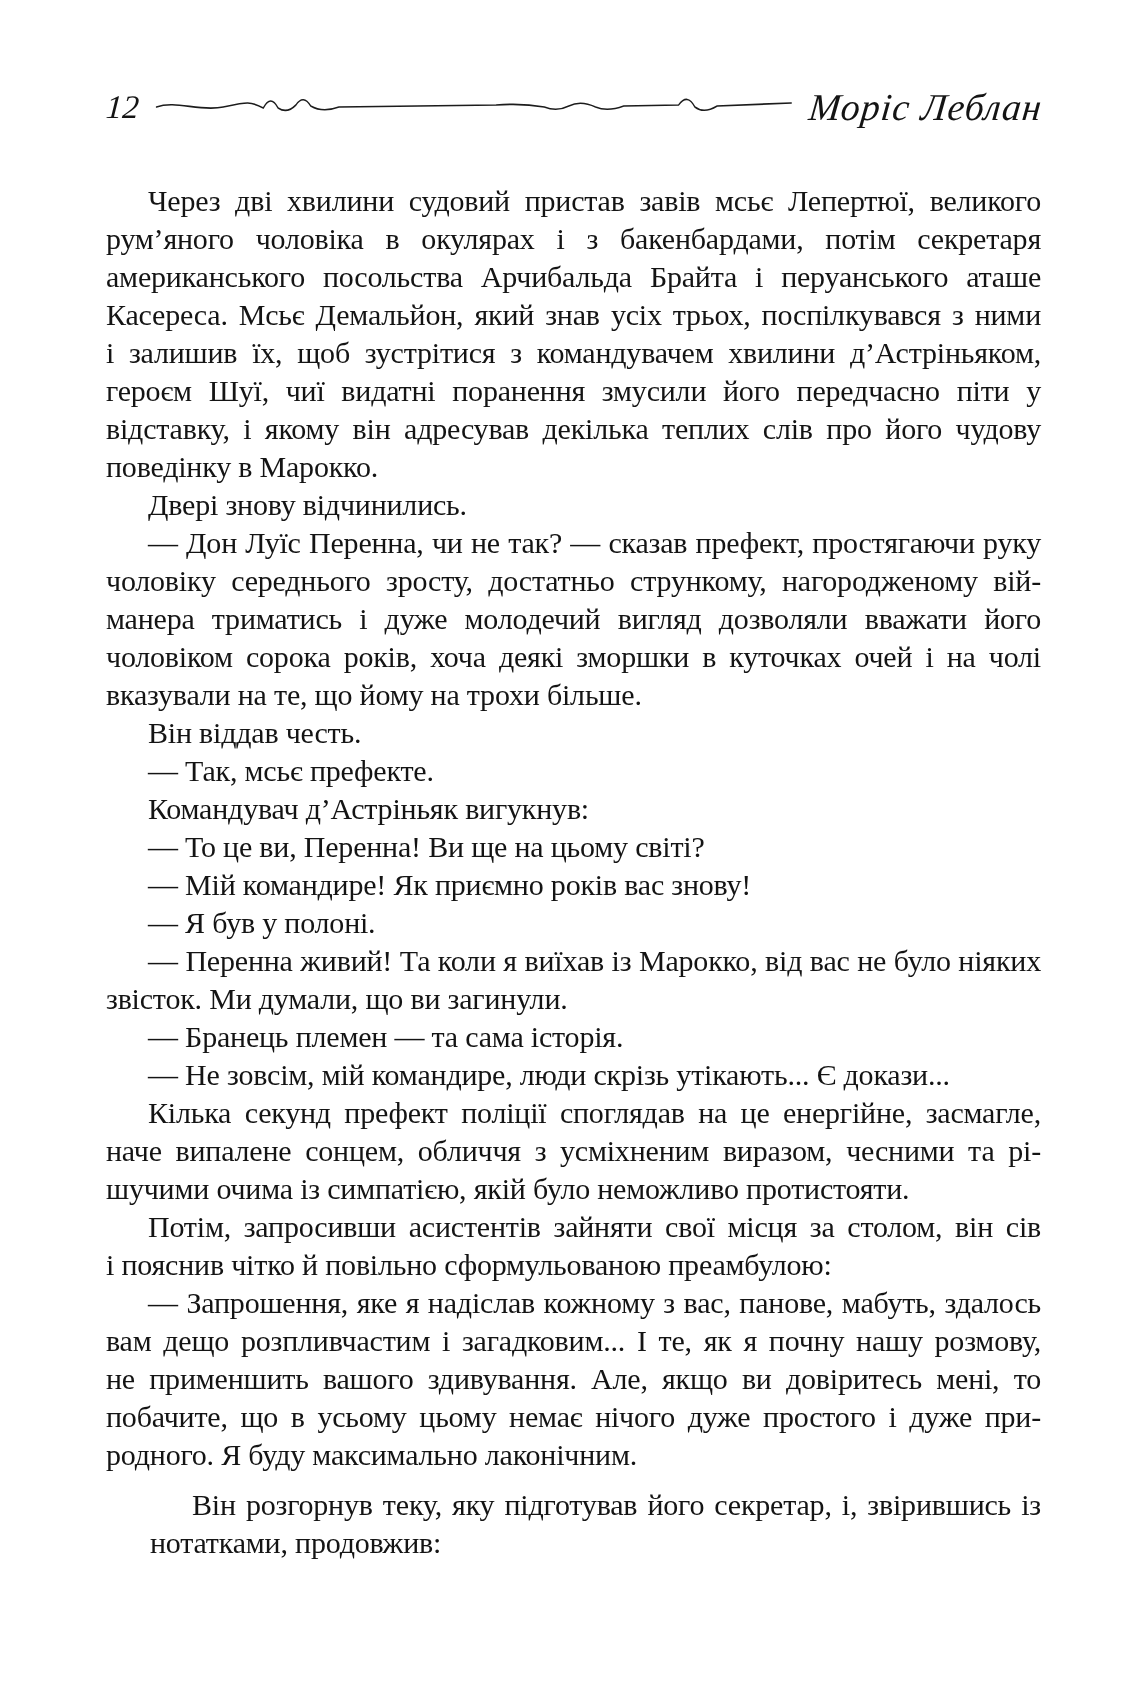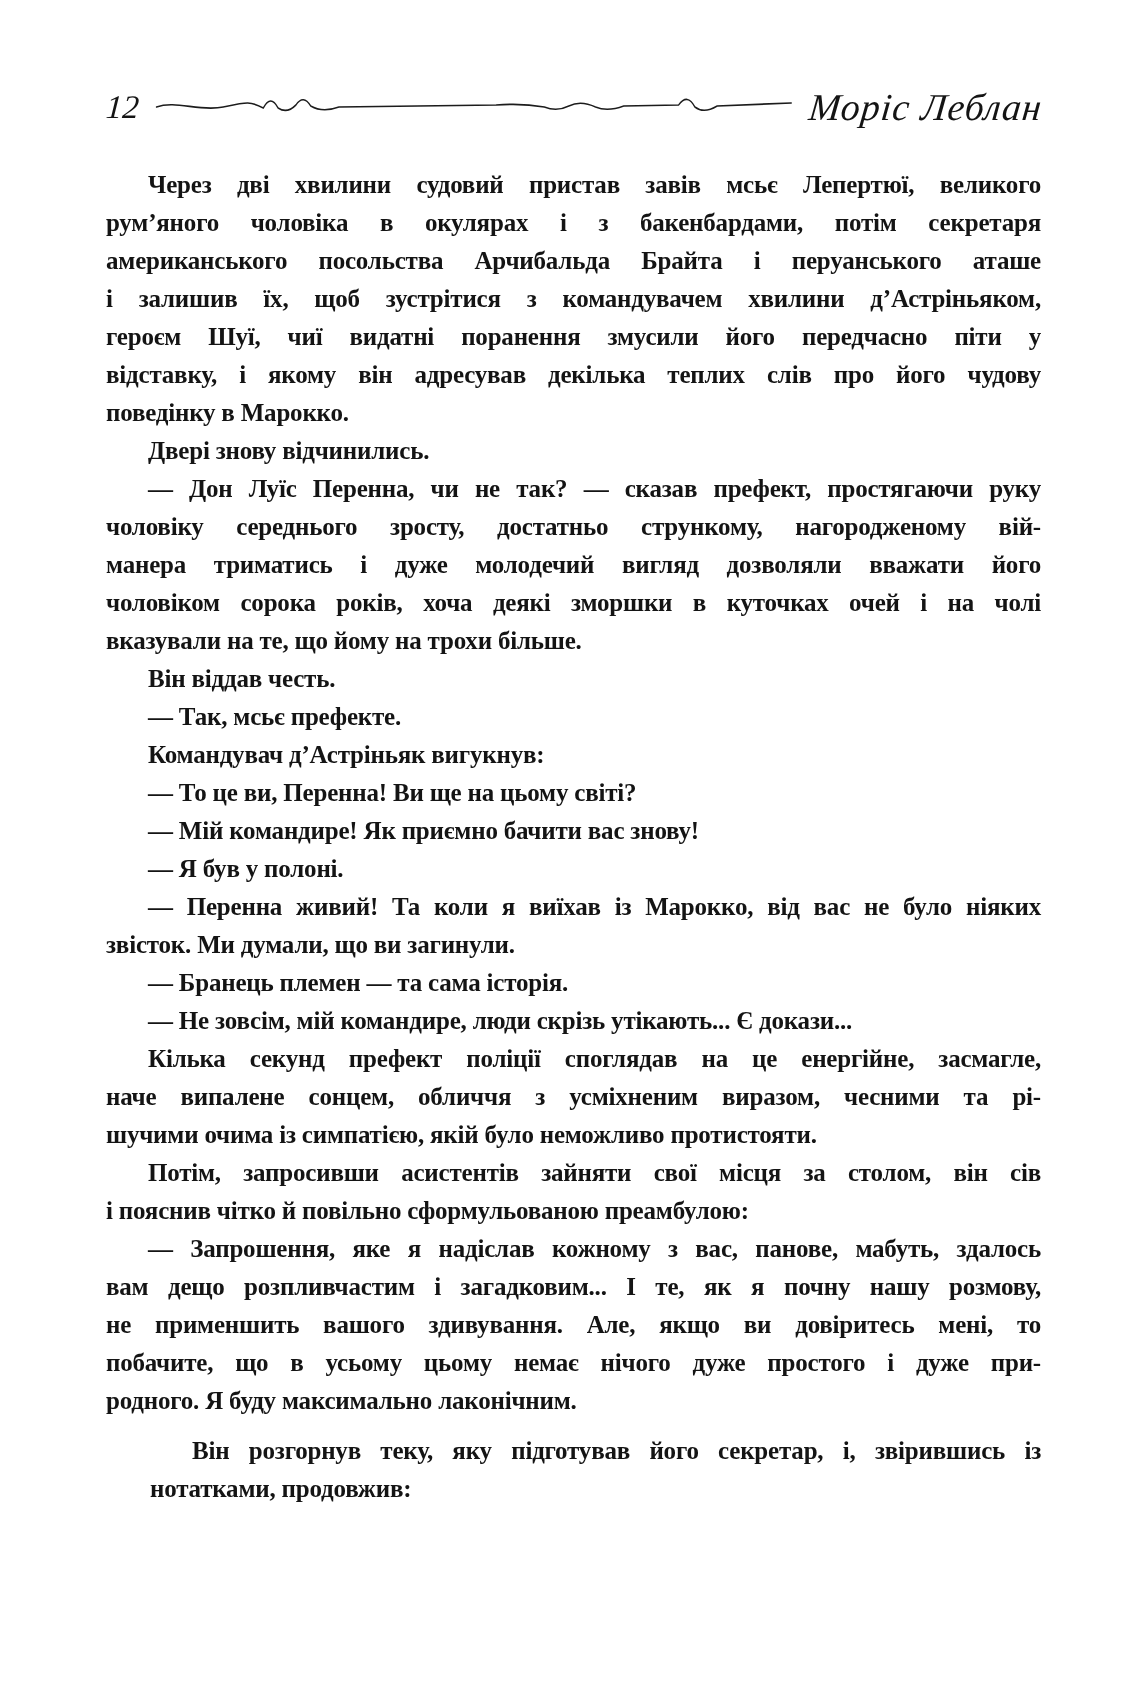--- a/index.html
+++ b/index.html
@@ -33,26 +33,25 @@
   .author-name {
     font-size: 38px;
     font-style: italic;
     line-height: 1;
     letter-spacing: 1px;
     white-space: nowrap;
     transform: skewX(-6deg);
   }
   .text-body {
     position: absolute;
-    left: 106px; top: 166px;
+    left: 106px; top: 182px;
     width: 935px;
-    font-size: 25px;
+    font-size: 30px;
     line-height: 38px;
     letter-spacing: -0.2px;
-    font-weight: bold;
   }
   .paragraph { margin: 0; }
   .paragraph:last-child { margin-top: 12px; margin-left: 44px; }
   .line {
     text-align: justify;
     text-align-last: justify;
   }
   .line.first { text-indent: 42px; }
   .line.last { text-align-last: left; }
 </style>
@@ -68,20 +67,21 @@
              L706,15 Q718,3 728,17 Q740,24 758,16 L858,13" fill="none" stroke="#1c1c1c" stroke-width="1.7" stroke-linecap="round"></path>
   </svg>
   <div class="author-name">Моріс Леблан</div>
 </header>
 
 <main class="text-body">
     <div class="paragraph">
       <div class="line first">Через дві хвилини судовий пристав завів мсьє Лепертюї, великого</div>
       <div class="line">рум’яного чоловіка в окулярах і з бакенбардами, потім секретаря</div>
       <div class="line">американського посольства Арчибальда Брайта і перуанського аташе</div>
+      <div class="line">Касереса. Мсьє Демальйон, який знав усіх трьох, поспілкувався з ними</div>
       <div class="line">і залишив їх, щоб зустрітися з командувачем хвилини д’Астріньяком,</div>
       <div class="line">героєм Шуї, чиї видатні поранення змусили його передчасно піти у</div>
       <div class="line">відставку, і якому він адресував декілька теплих слів про його чудову</div>
       <div class="line last">поведінку в Марокко.</div>
     </div>
     <div class="paragraph">
       <div class="line first last">Двері знову відчинились.</div>
     </div>
     <div class="paragraph">
       <div class="line first">— Дон Луїс Перенна, чи не так? — сказав префект, простягаючи руку</div>
@@ -96,21 +96,21 @@
     <div class="paragraph">
       <div class="line first last">— Так, мсьє префекте.</div>
     </div>
     <div class="paragraph">
       <div class="line first last">Командувач д’Астріньяк вигукнув:</div>
     </div>
     <div class="paragraph">
       <div class="line first last">— То це ви, Перенна! Ви ще на цьому світі?</div>
     </div>
     <div class="paragraph">
-      <div class="line first last">— Мій командире! Як приємно бачити вас знову!</div>
+      <div class="line first last">— Мій командире! Як приємно років вас знову!</div>
     </div>
     <div class="paragraph">
       <div class="line first last">— Я був у полоні.</div>
     </div>
     <div class="paragraph">
       <div class="line first">— Перенна живий! Та коли я виїхав із Марокко, від вас не було ніяких</div>
       <div class="line last">звісток. Ми думали, що ви загинули.</div>
     </div>
     <div class="paragraph">
       <div class="line first last">— Бранець племен — та сама історія.</div>

